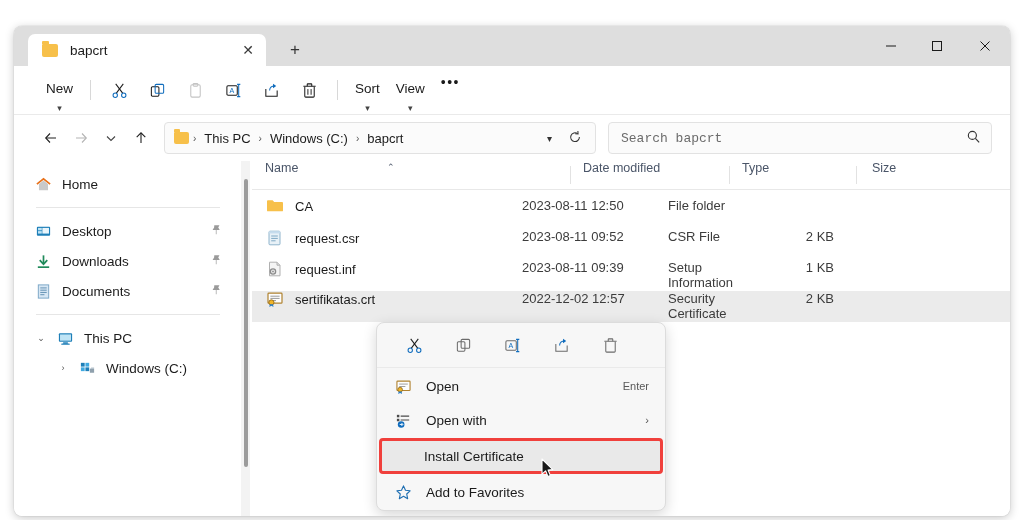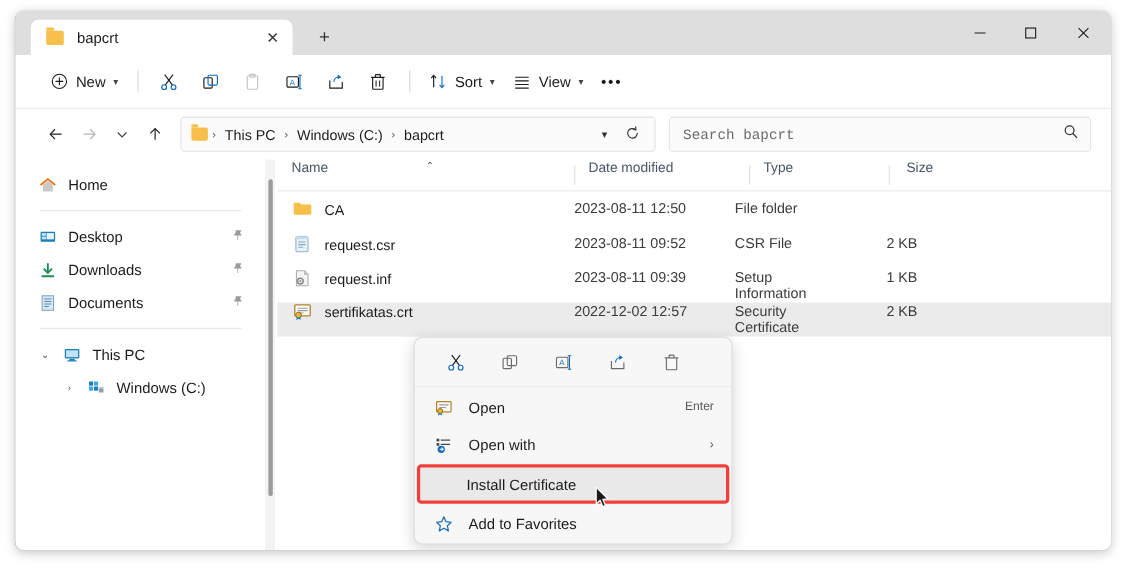--- a/index.html
+++ b/index.html
@@ -4,21 +4,21 @@
 <style>
   html, body {
     margin: 0; padding: 0;
     width: 1027px; height: 520px;
     background: #ffffff;
     font-family: "Liberation Sans", sans-serif;
     overflow: hidden;
   }
   .window {
     position: absolute;
-    left: 14px; top: 10px;
+    left: 14px; top: 26px;
     width: 996px; height: 490px;
     background: #ffffff;
     border-radius: 8px;
     box-shadow: 0 2px 10px rgba(0,0,0,0.22), 0 0 1px rgba(0,0,0,0.35);
     overflow: hidden;
   }
 
   
   .titlebar {
     height: 40px;
@@ -83,20 +83,21 @@
     border-bottom: 1px solid #eaeaea;
   }
   .tb-item {
     height: 32px;
     display: flex; align-items: center;
     padding: 0 8px;
     border-radius: 5px;
     color: #1b1b1b;
     font-size: 13.5px;
     gap: 7px;
+    flex-direction: column;
   }
   .tb-icon-btn {
     width: 38px; height: 32px;
     display: flex; align-items: center; justify-content: center;
     border-radius: 5px;
   }
   .tb-sep {
     width: 1px; height: 20px;
     background: #d8d8d8;
     margin: 0 9px;
@@ -234,21 +235,21 @@
   .col + .col::before {
     content: ""; position: absolute; left: 0; top: 5px;
     width: 1px; height: 18px; background: #e2e2e2;
   }
   .sortcaret {
     position: absolute;
     left: 135px; top: 1px;
     font-size: 9px; color: #4a5568;
   }
   .c-name { width: 257px; }
-  .c-date { width: 146px; }
+  .c-date { width: 146px; margin-left: 48px; }
   .c-type { width: 114px; }
   .c-size { width: 80px; padding-left: 16px; }
 
   .row {
     height: 31px;
     display: flex; align-items: flex-start;
     font-size: 13px; color: #1b1b1b;
     position: relative;
   }
   .row.selected { background: #ebebeb; }

